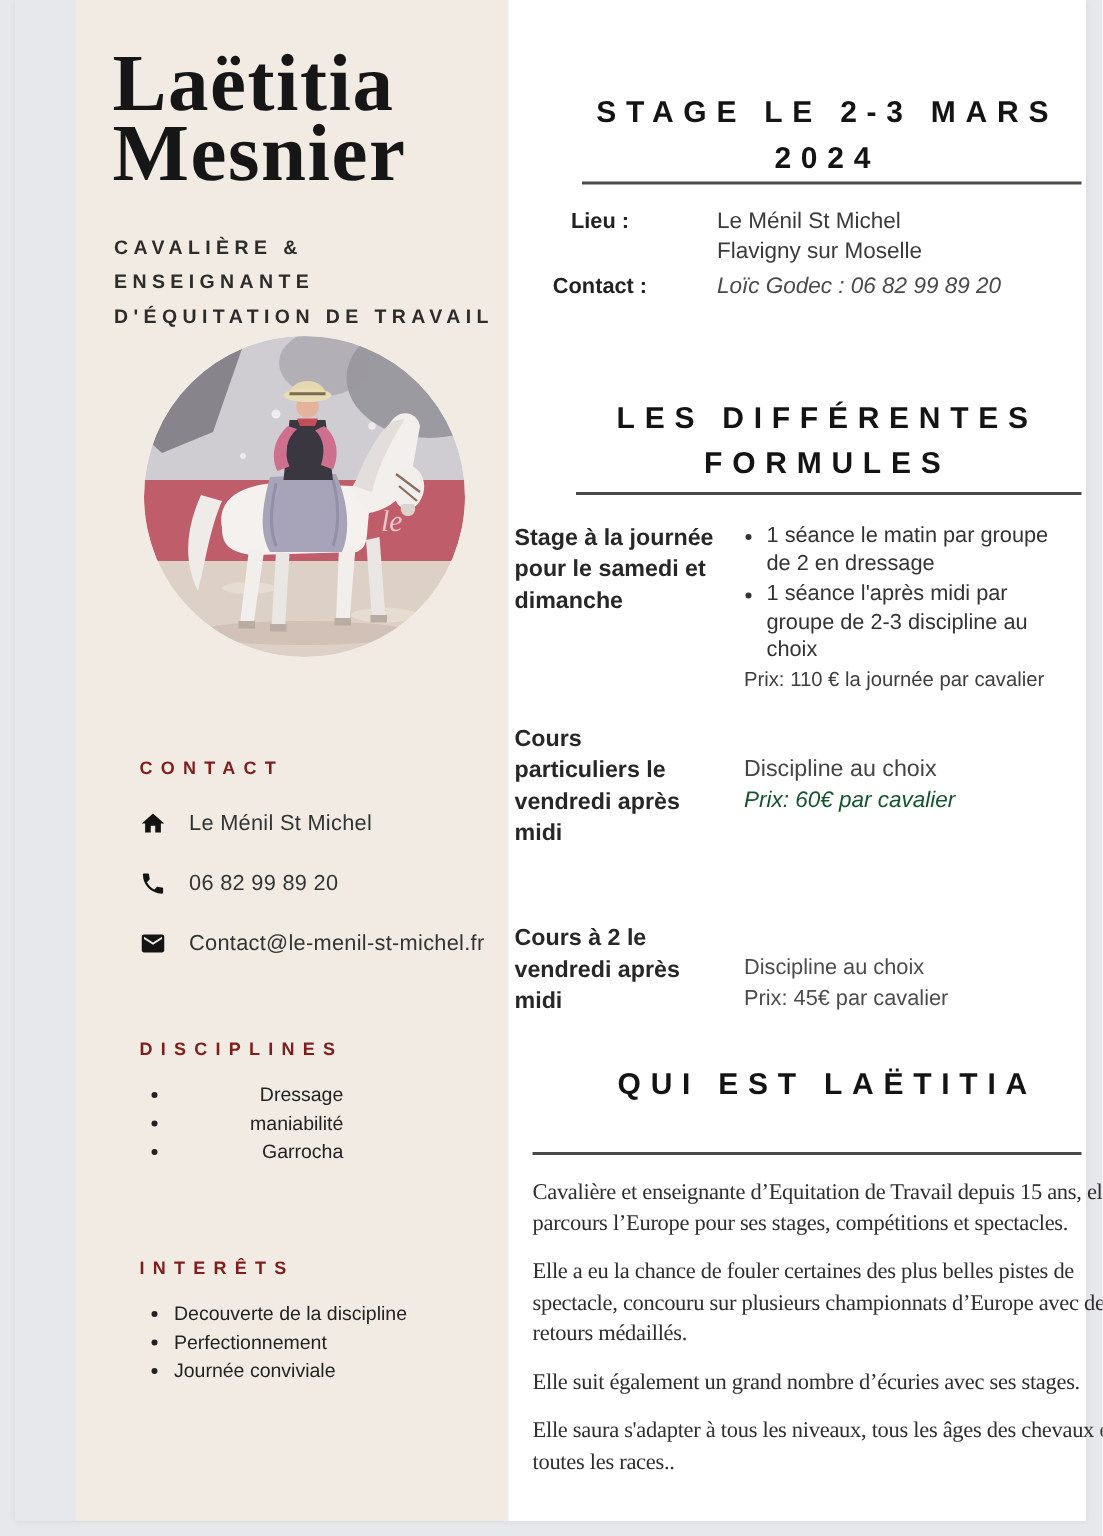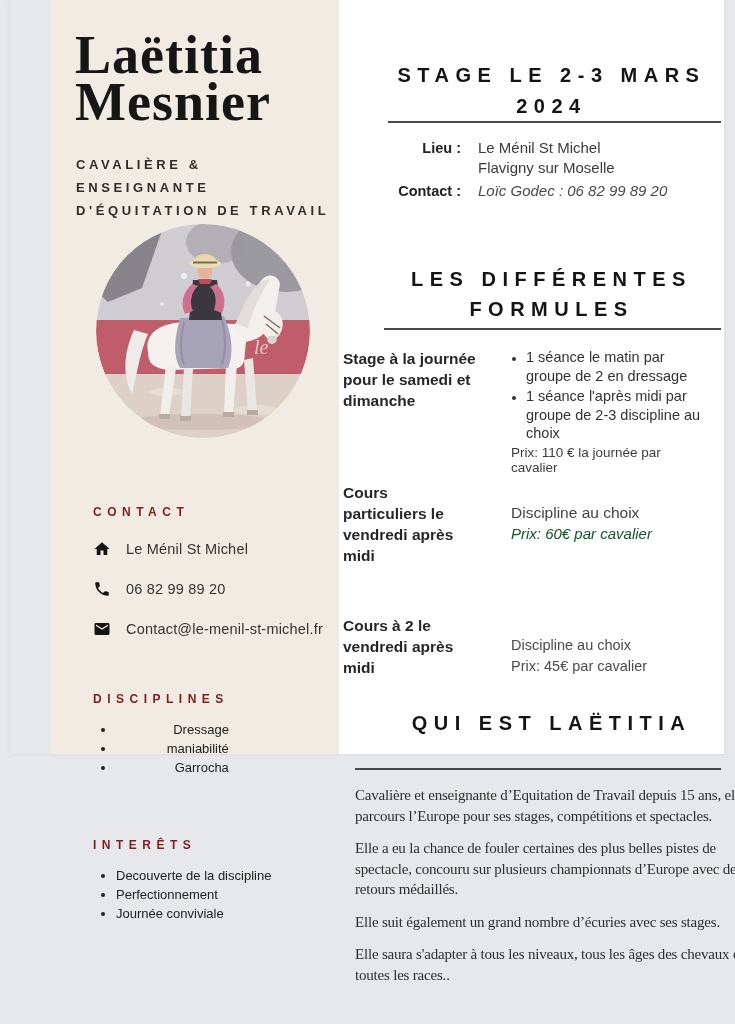--- a/index.html
+++ b/index.html
@@ -1,18 +1,18 @@
 <!DOCTYPE html>
 <html><head>
 <meta charset="utf-8">
 <style>
   * { margin:0; padding:0; box-sizing:border-box; }
   html,body { width:735px; height:1024px; }
   body { background:#e7e8eb; font-family:"Liberation Sans", sans-serif; position:relative; overflow:hidden; }
-  .doc { position:absolute; left:10px; top:0; width:714px; height:754px; display:flex; box-shadow:0 0 4px rgba(0,0,0,.08);padding-left:41px; }
+  .doc { position:absolute; left:10px; top:0; width:714px; height:1014px; display:flex; box-shadow:0 0 4px rgba(0,0,0,.08);padding-left:41px; }
 
   
   .sidebar { position:relative; width:288px; background:#f2ebe3; flex:none; }
   .name { position:absolute; top:32px; left:24px; font-family:"Liberation Serif", serif; font-weight:700;
           font-size:54px; line-height:47px; letter-spacing:1px; color:#161616; white-space:pre-line; }
   .subtitle { position:absolute; top:153px; left:25px; font-size:13px; line-height:23px; font-weight:700;
               letter-spacing:3.6px; color:#2e2c2a; white-space:pre-line; }
   .photo-wrap { position:absolute; top:224px; left:45px; width:214px; height:214px; border-radius:50%; overflow:hidden; }
   .photo-wrap svg { display:block; width:100%; height:100%; }
 
@@ -38,25 +38,25 @@
   .stage-title { top:60px; line-height:31px; }
   .formules-title { top:264px; line-height:30px; }
   .about-title { top:712px; }
   .rule { position:absolute; right:3px; border-top:2px solid #4a4a4a; }
   .rule-stage { top:121px; left:49px; }
   .rule-formules { top:328px; left:45px; }
   .rule-about { top:768px; left:16px; }
 
   .lieu-grid { position:absolute; top:138px; left:0; right:6px; display:grid;
                grid-template-columns:122px 1fr; column-gap:17px; row-gap:3px; }
-  .lg-label { text-align:right; font-weight:700; font-size:14.5px; color:#222; line-height:20px; }
+  .lg-label { text-align:center; font-weight:700; font-size:14.5px; color:#222; line-height:20px; }
   .lg-value { font-size:15px; color:#3a3a3a; line-height:20px; white-space:pre-line; }
   .lg-italic { font-style:italic; color:#4a4a4a; }
 
-  .formula { position:absolute; left:4px; right:17px; display:grid; grid-template-columns:150px 1fr; column-gap:18px; }
+  .formula { position:absolute; left:4px; right:17px; display:grid; grid-template-columns:150px 1fr; column-gap:3px; }
   .f1 { top:348px; } .f2 { top:482px; } .f3 { top:615px; }
   .f-label { font-weight:700; font-size:15.5px; line-height:21px; color:#272727; white-space:pre-line; }
   .f-detail { max-width:262px; }
   .f-detail.offset { padding-top:20px; }
   .f-bullets { margin-left:15px; max-width:252px; }
   .f-bullets li { font-size:14.5px; line-height:18.5px; color:#333; margin-bottom:2px; }
   .f-bullets li::marker { font-size:12px; }
   .f-price { margin-top:0; font-size:13.5px; color:#3d3d3d; }
   .f-line1 { font-size:15.5px; line-height:21px; color:#444; }
   .f-price2 { font-size:15px; line-height:21px; font-style:italic; color:#14532d; }

